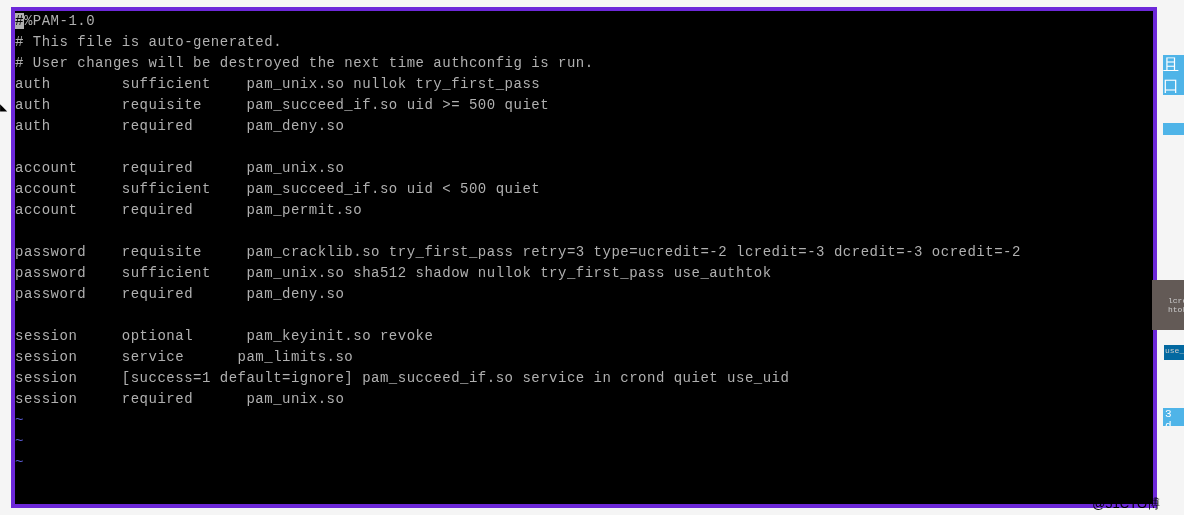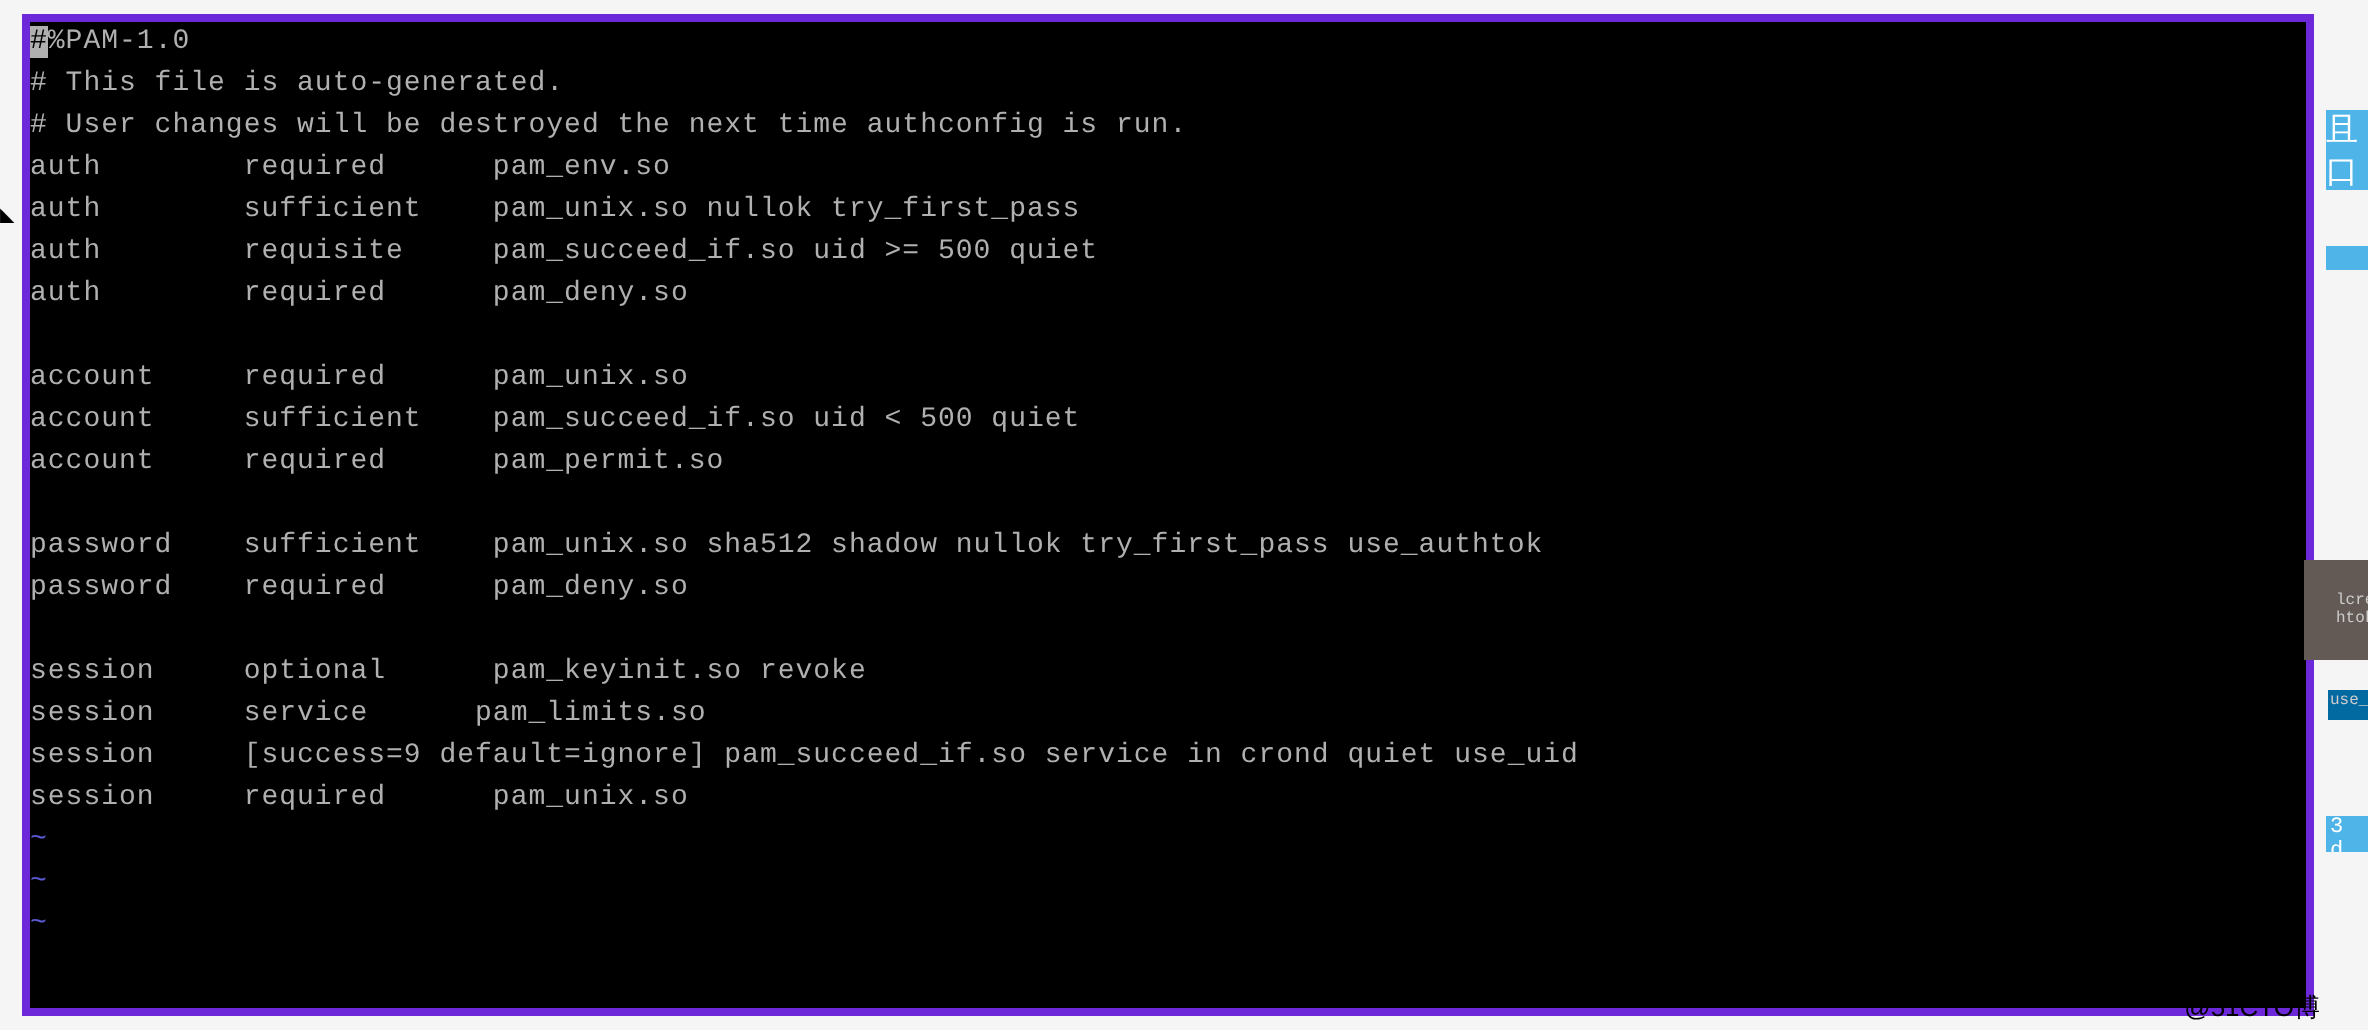--- a/index.html
+++ b/index.html
@@ -78,35 +78,35 @@
     }
   </style>
 </head>
 <body>
 
 <div class="terminal-container">
   <div id="file-lines">
       <div class="line"><span class="highlight">#</span><span>%PAM-1.0</span></div>
       <div class="line"># This file is auto-generated.</div>
       <div class="line"># User changes will be destroyed the next time authconfig is run.</div>
-      <div class="line">auth        required      pam_env.so</div>
       <div class="line">auth        sufficient    pam_unix.so nullok try_first_pass</div>
       <div class="line">auth        requisite     pam_succeed_if.so uid &gt;= 500 quiet</div>
       <div class="line">auth        required      pam_deny.so</div>
       <div class="line"> </div>
       <div class="line">account     required      pam_unix.so</div>
       <div class="line">account     sufficient    pam_succeed_if.so uid &lt; 500 quiet</div>
       <div class="line">account     required      pam_permit.so</div>
       <div class="line"> </div>
+      <div class="line">password    requisite     pam_cracklib.so try_first_pass retry=3 type=ucredit=-2 lcredit=-3 dcredit=-3 ocredit=-2</div>
       <div class="line">password    sufficient    pam_unix.so sha512 shadow nullok try_first_pass use_authtok</div>
       <div class="line">password    required      pam_deny.so</div>
       <div class="line"> </div>
       <div class="line">session     optional      pam_keyinit.so revoke</div>
       <div class="line">session     service      pam_limits.so</div>
-      <div class="line">session     [success=9 default=ignore] pam_succeed_if.so service in crond quiet use_uid</div>
+      <div class="line">session     [success=1 default=ignore] pam_succeed_if.so service in crond quiet use_uid</div>
       <div class="line">session     required      pam_unix.so</div>
     </div>
   <div id="tilde-lines">
       <div class="line blue-tilde">~</div>
       <div class="line blue-tilde">~</div>
       <div class="line blue-tilde">~</div>
     </div>
 </div>
 
 <div class="side-panel">

